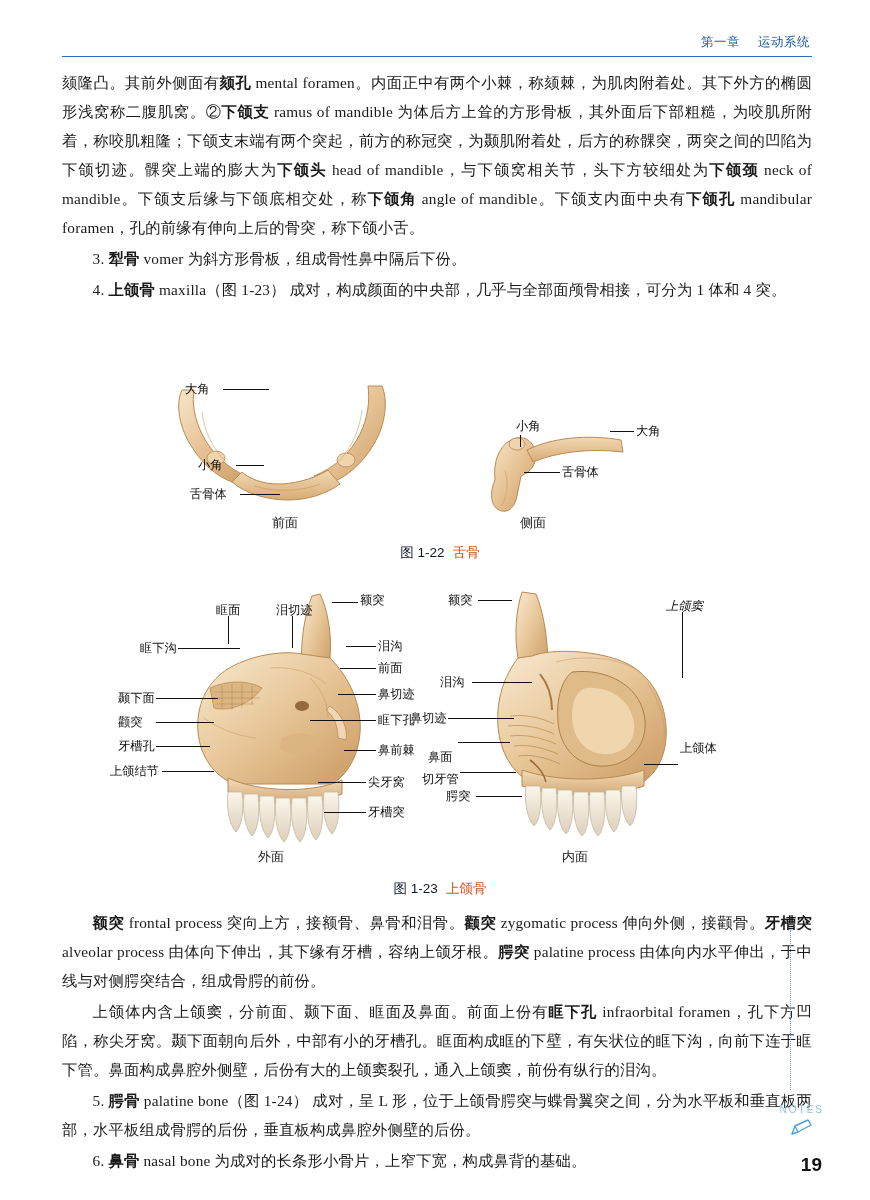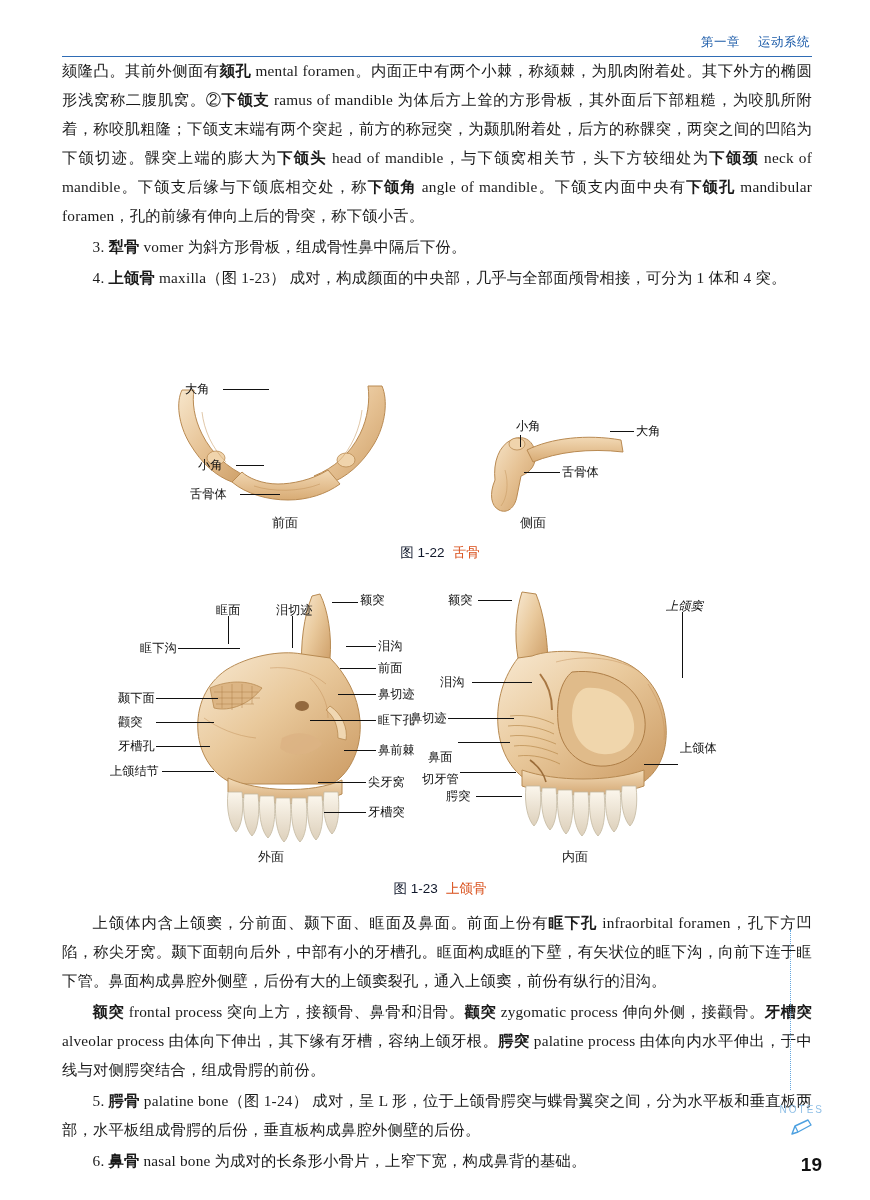--- a/index.html
+++ b/index.html
@@ -33,21 +33,21 @@
     top: 56px;
     left: 62px;
     right: 58px;
     height: 1px;
     background: #2f6cb5;
   }
 
   
   .content {
     position: absolute;
-    top: 56px;
+    top: 68px;
     left: 62px;
     width: 750px;
     font-family: Liberation Serif, serif;
   }
   p.body {
     margin: 0 0 2px 0;
     font-size: 15.3px;
     line-height: 29px;
     text-align: justify;
     text-justify: inter-ideograph;
@@ -412,22 +412,22 @@
 
   <div class="sub-label" style="left:148px; top:270px;">外面</div>
   <div class="sub-label" style="left:452px; top:270px;">内面</div>
 
   <div class="cap fig-caption">
     <span class="cap-label">图 1-23</span><span class="cap-title">上颌骨</span>
   </div>
 </div>
 
 <div class="content-lower">
+  <p class="body indent"><b>额突</b> frontal process 突向上方，接额骨、鼻骨和泪骨。<b>颧突</b> zygomatic process 伸向外侧，接颧骨。<b>牙槽突</b> alveolar process 由体向下伸出，其下缘有牙槽，容纳上颌牙根。<b>腭突</b> palatine process 由体向内水平伸出，于中线与对侧腭突结合，组成骨腭的前份。</p>
   <p class="body indent">上颌体内含上颌窦，分前面、颞下面、眶面及鼻面。前面上份有<b>眶下孔</b> infraorbital foramen，孔下方凹陷，称尖牙窝。颞下面朝向后外，中部有小的牙槽孔。眶面构成眶的下壁，有矢状位的眶下沟，向前下连于眶下管。鼻面构成鼻腔外侧壁，后份有大的上颌窦裂孔，通入上颌窦，前份有纵行的泪沟。</p>
-  <p class="body indent"><b>额突</b> frontal process 突向上方，接额骨、鼻骨和泪骨。<b>颧突</b> zygomatic process 伸向外侧，接颧骨。<b>牙槽突</b> alveolar process 由体向下伸出，其下缘有牙槽，容纳上颌牙根。<b>腭突</b> palatine process 由体向内水平伸出，于中线与对侧腭突结合，组成骨腭的前份。</p>
   <p class="body indent">5. <b>腭骨</b> palatine bone（图 1-24） 成对，呈 L 形，位于上颌骨腭突与蝶骨翼突之间，分为水平板和垂直板两部，水平板组成骨腭的后份，垂直板构成鼻腔外侧壁的后份。</p>
   <p class="body indent">6. <b>鼻骨</b> nasal bone 为成对的长条形小骨片，上窄下宽，构成鼻背的基础。</p>
 </div>
 
 <div class="notes">
   <div class="dots"></div>
   <div class="notes-label">NOTES</div>
   <div class="notes-icon">
     <svg width="26" height="20" viewBox="0 0 26 20">
       <path d="M3,16 L6,8 L19,2 L22,7 L9,14 Z" fill="none" stroke="#4da0e0" stroke-width="1.4" stroke-linejoin="round"></path>

